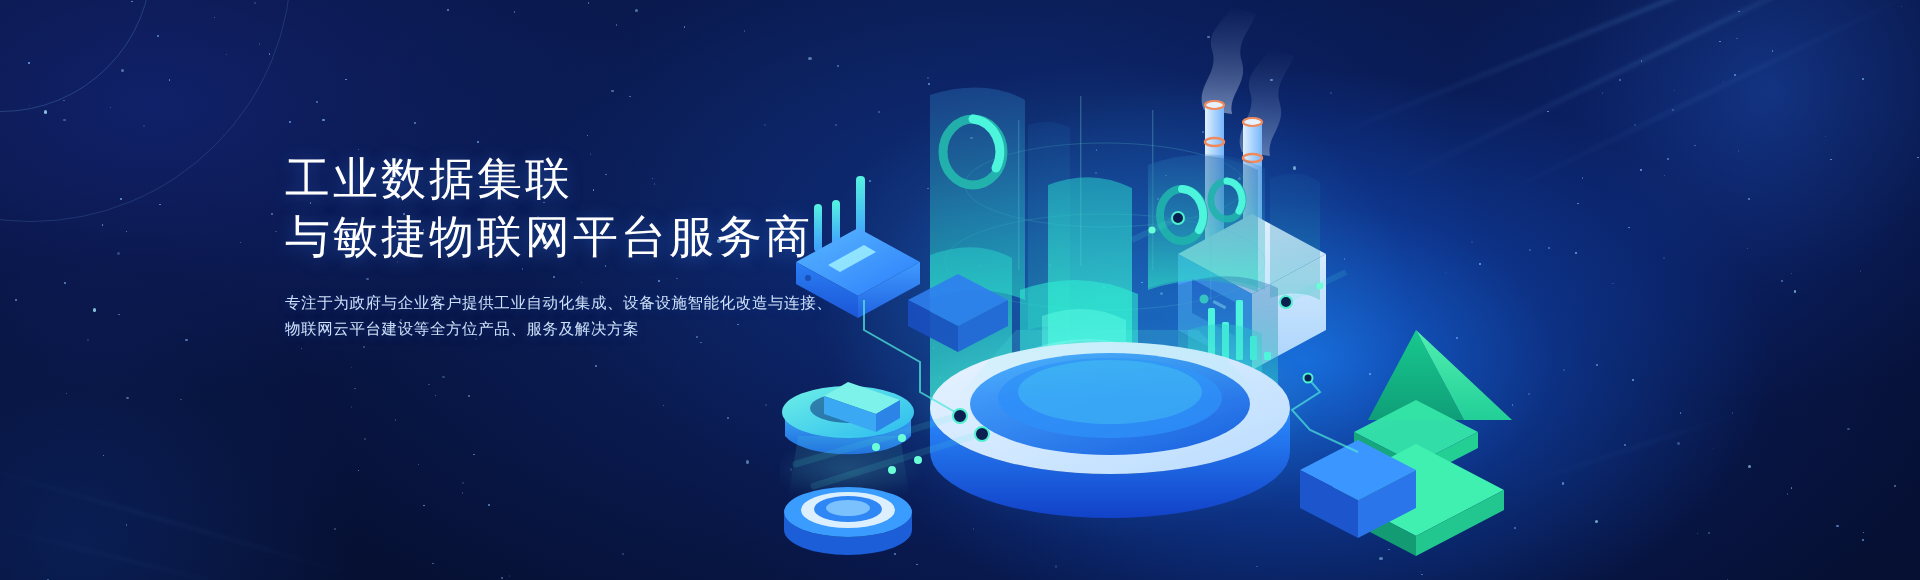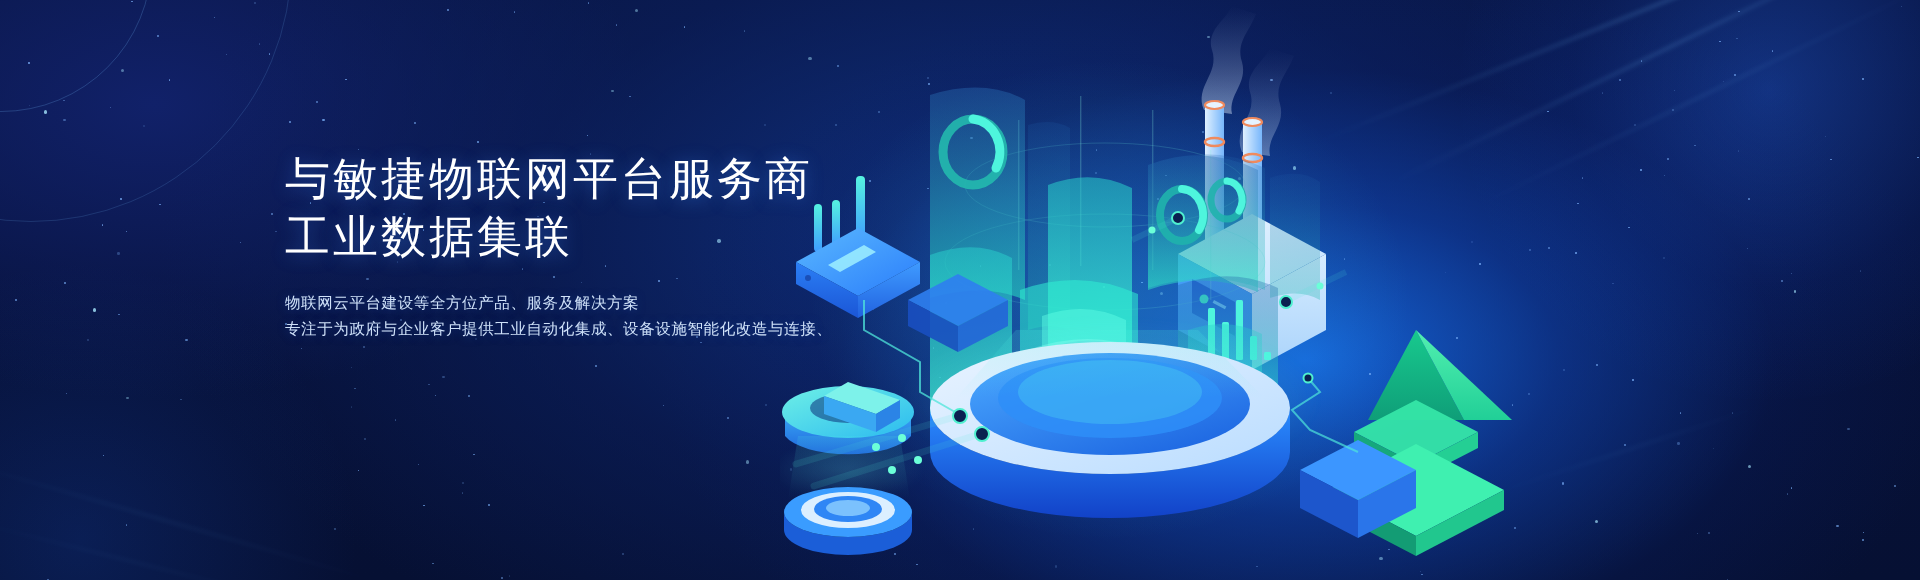--- a/index.html
+++ b/index.html
@@ -587,21 +587,21 @@
       </g>
       <g>
         <path d="M508 300 L566 272" stroke="#4fe6da" stroke-width="6" opacity="0.13" fill="none"></path>
         <circle cx="506" cy="302" r="6" fill="#0b2050" stroke="#4ff0cf" stroke-width="2"></circle>
         <circle cx="540" cy="286" r="3.5" fill="#6bffd8"></circle>
       </g>
     </svg>
   </div>
 
   <div class="copy">
+    <div class="title-line">工业数据集联</div>
     <div class="title-line">与敏捷物联网平台服务商</div>
-    <div class="title-line">工业数据集联</div>
     <div class="sub">
+      <div>专注于为政府与企业客户提供工业自动化集成、设备设施智能化改造与连接、</div>
       <div>物联网云平台建设等全方位产品、服务及解决方案</div>
-      <div>专注于为政府与企业客户提供工业自动化集成、设备设施智能化改造与连接、</div>
     </div>
   </div>
 
 </div>
 
 </body></html>

